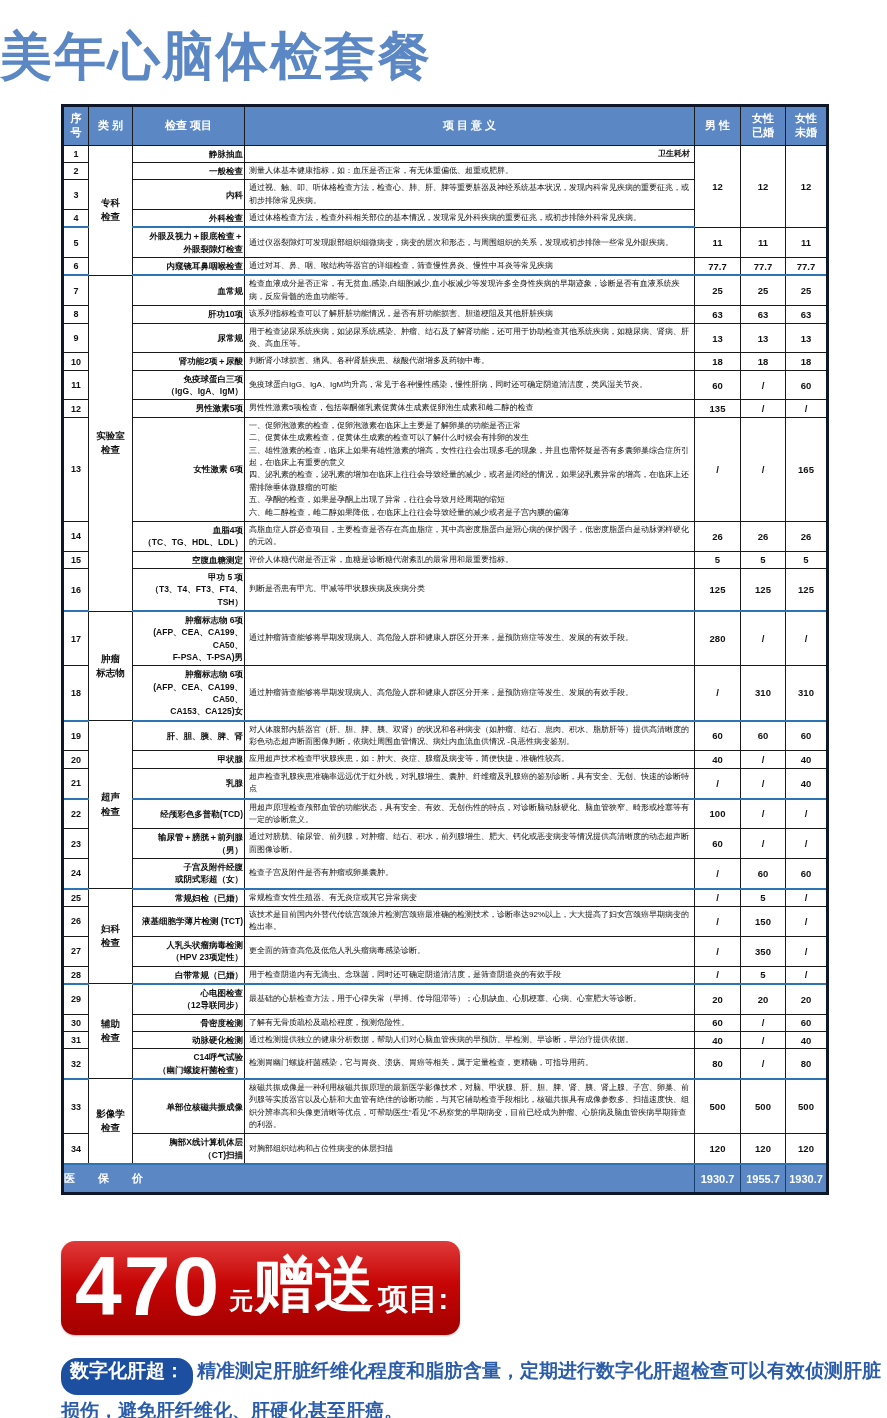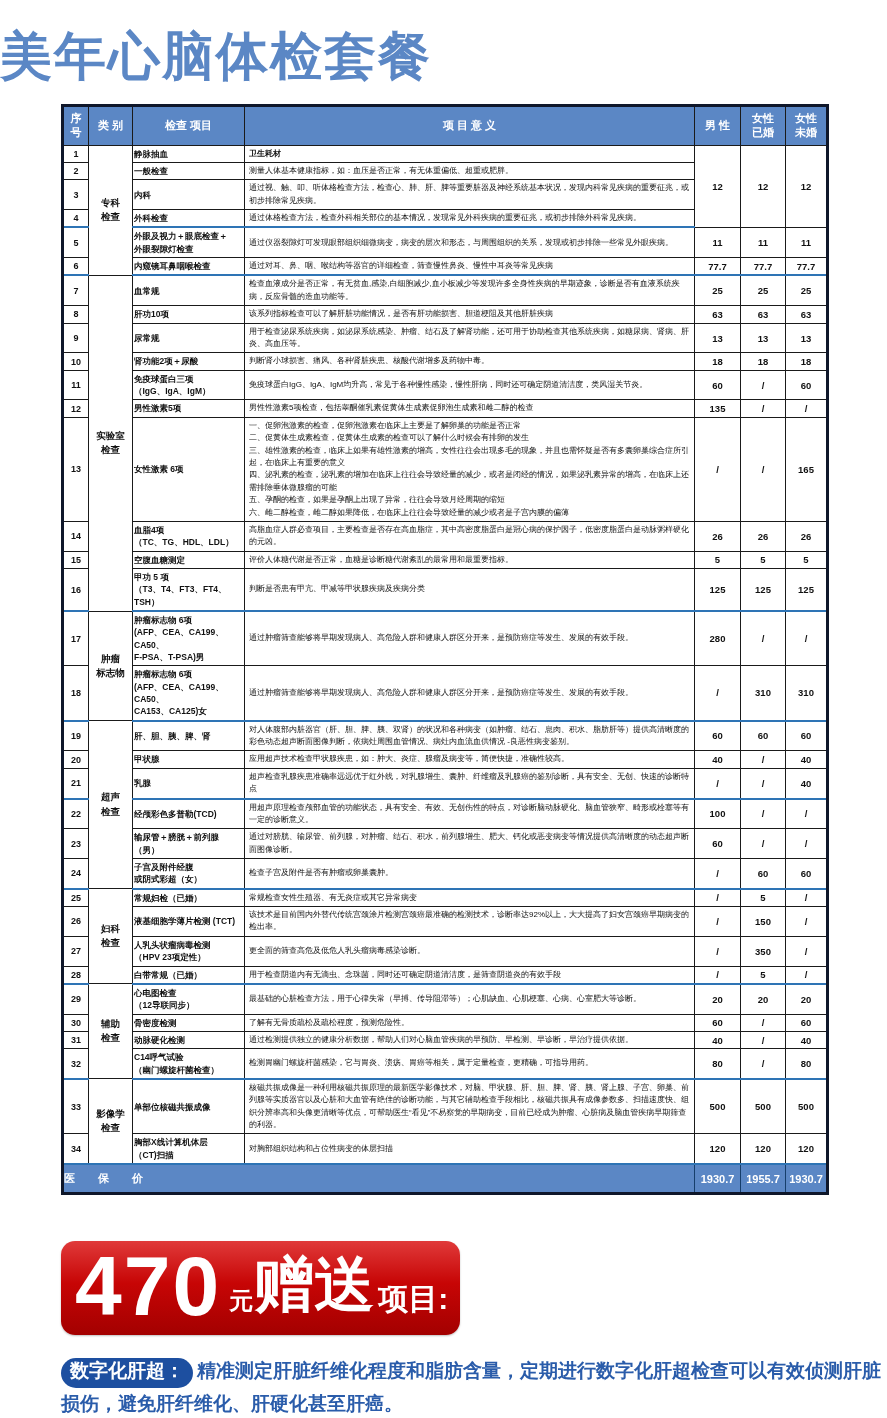--- a/index.html
+++ b/index.html
@@ -20,28 +20,28 @@
   table.checkup thead th {
     background:#5b87c5; color:#ffffff; font-weight:bold;
     font-size:11px; padding:5px 1px; white-space:pre-line; line-height:1.25;
   }
   td.c-no   { text-align:center; font-weight:bold; font-size:9px; color:#111; }
   td.c-cat  {
     text-align:center; font-weight:bold; font-size:9.5px; color:#111;
     white-space:pre-line; line-height:1.5; border-bottom:2px solid #2e74b5;
   }
   td.c-item {
-    text-align:left; font-weight:bold; font-size:8.5px; color:#111;
+    text-align:right; font-weight:bold; font-size:8.5px; color:#111;
     white-space:pre-line; line-height:1.45; padding:2px 1px;
   }
   td.c-meaning {
     font-size:8px; color:#111; padding:2px 4px; line-height:1.55;
     white-space:pre-line; border-right:2px solid #2e74b5;
   }
-  td.c-meaning.center { text-align:left; font-weight:bold; }
+  td.c-meaning.center { text-align:right; font-weight:bold; }
   td.c-price { text-align:center; font-weight:bold; font-size:9.5px; color:#111; }
   tr.group-end > td { border-bottom:2px solid #2e74b5; }
 
   tr.footer-row td {
     background:#5b87c5; color:#fff; font-weight:bold;
     border:1px solid #163e6b; border-top:2px solid #2e74b5;
   }
   td.f-label { text-align:left; font-size:11px; letter-spacing:10px; padding:6px 0; }
   td.f-price { text-align:center; font-size:11px; }
 
@@ -57,21 +57,21 @@
   .badge .b-zeng  { font-size:60px; font-weight:bold; margin-bottom:1px; }
   .badge .b-xiang { font-size:30px; font-weight:bold; margin:0 0 7px 4px; }
 
   .gift-items { margin-top:20px; }
   .gift-item {
     color:#2a5caa; font-weight:bold; font-size:19px; line-height:1.7;
     margin-bottom:8px; width:820px;
   }
   .pill {
     background:#1d4fa0; color:#fff; border-radius:16px;
-    padding:0 9px 3px; margin-right:4px; display:inline-block; line-height:1.4;
+    padding:0 9px 10px; margin-right:4px; display:inline-block; line-height:1.4;
   }
 </style>
 </head>
 <body>
 
 <div class="page">
 
   <h1 class="main-title">美年心脑体检套餐</h1>
 
   <div class="table-wrap">

